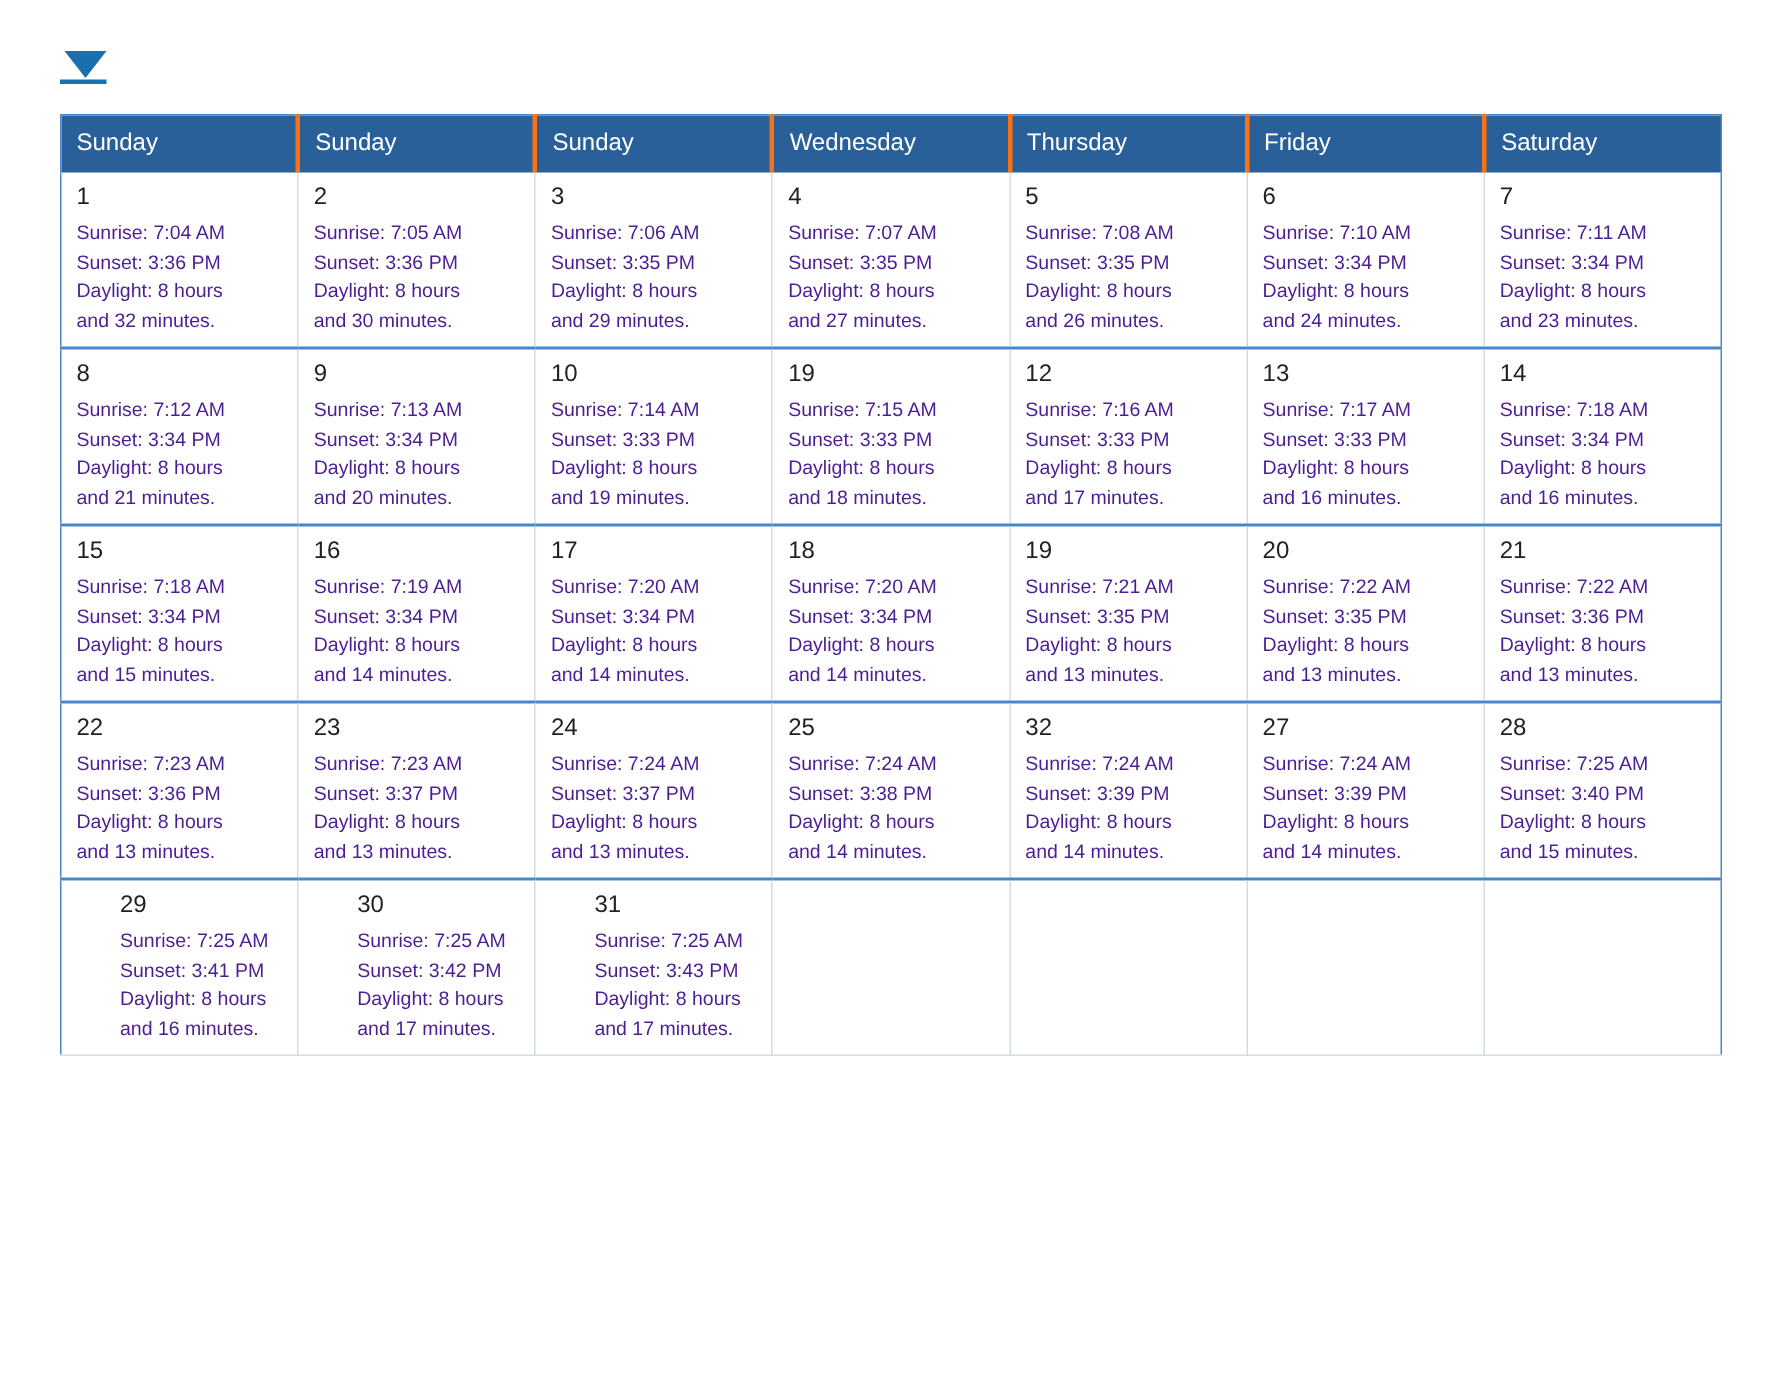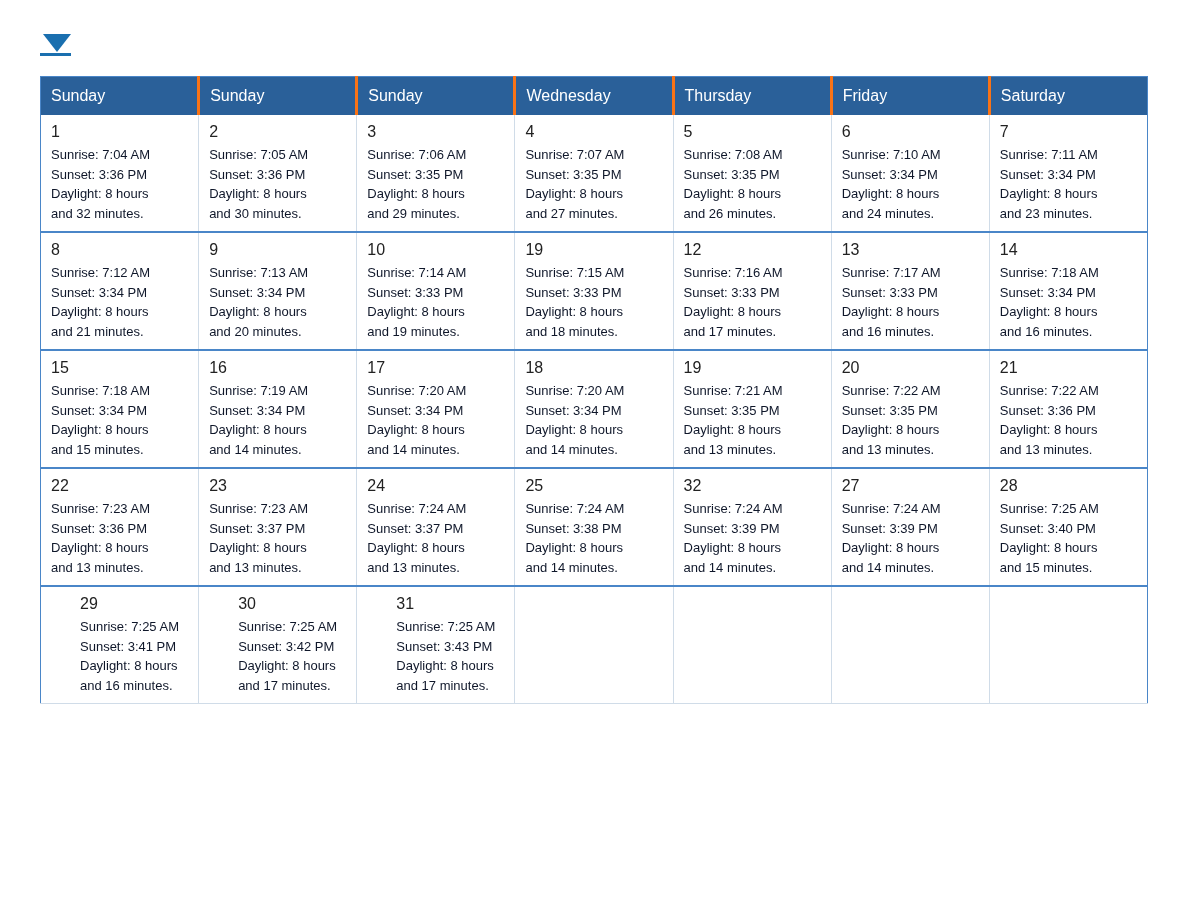--- a/index.html
+++ b/index.html
@@ -66,21 +66,21 @@
     }
     .day-number {
       font-size: 16px;
       font-weight: normal;
       color: #222;
       display: block;
       margin-bottom: 4px;
     }
     .day-info {
       font-size: 13px;
-      color: #0f172a;
+      color: #4c1d95;
       line-height: 1.5;
     }
     .empty-cell {
       background: #fff;
     }
     .logo-wrapper {
       display: flex;
       align-items: center;
     }
     .logo-text-group {

